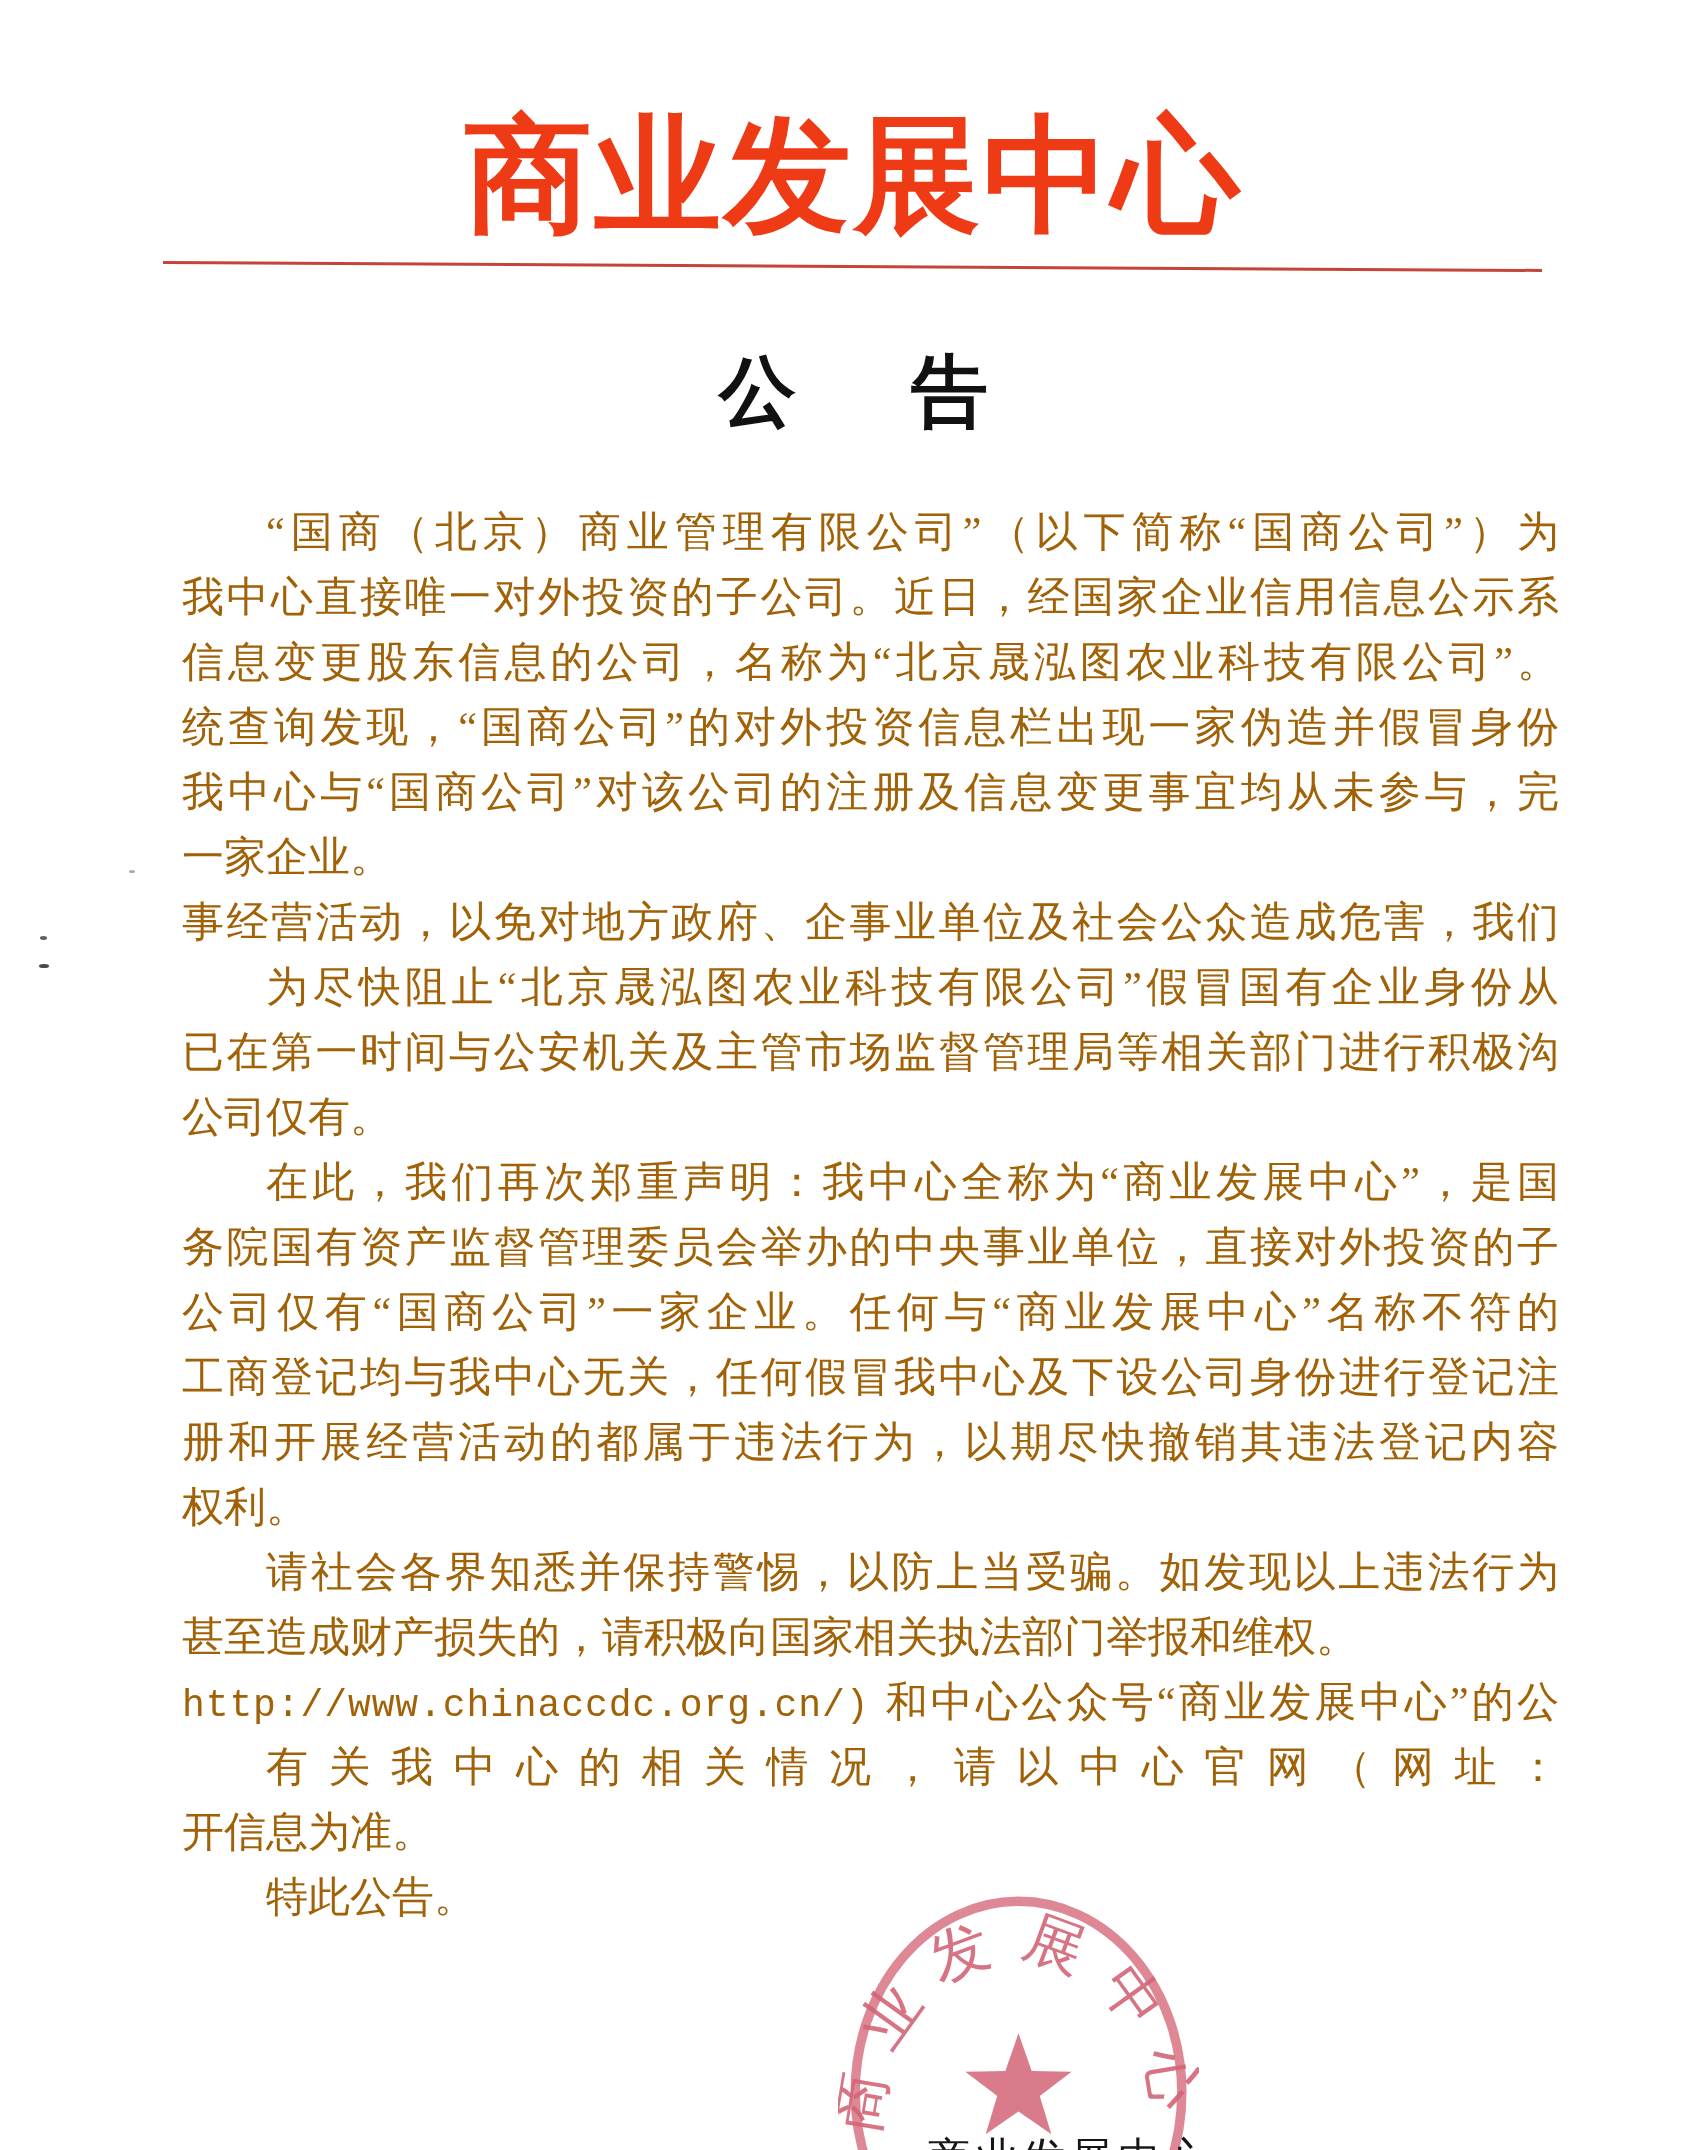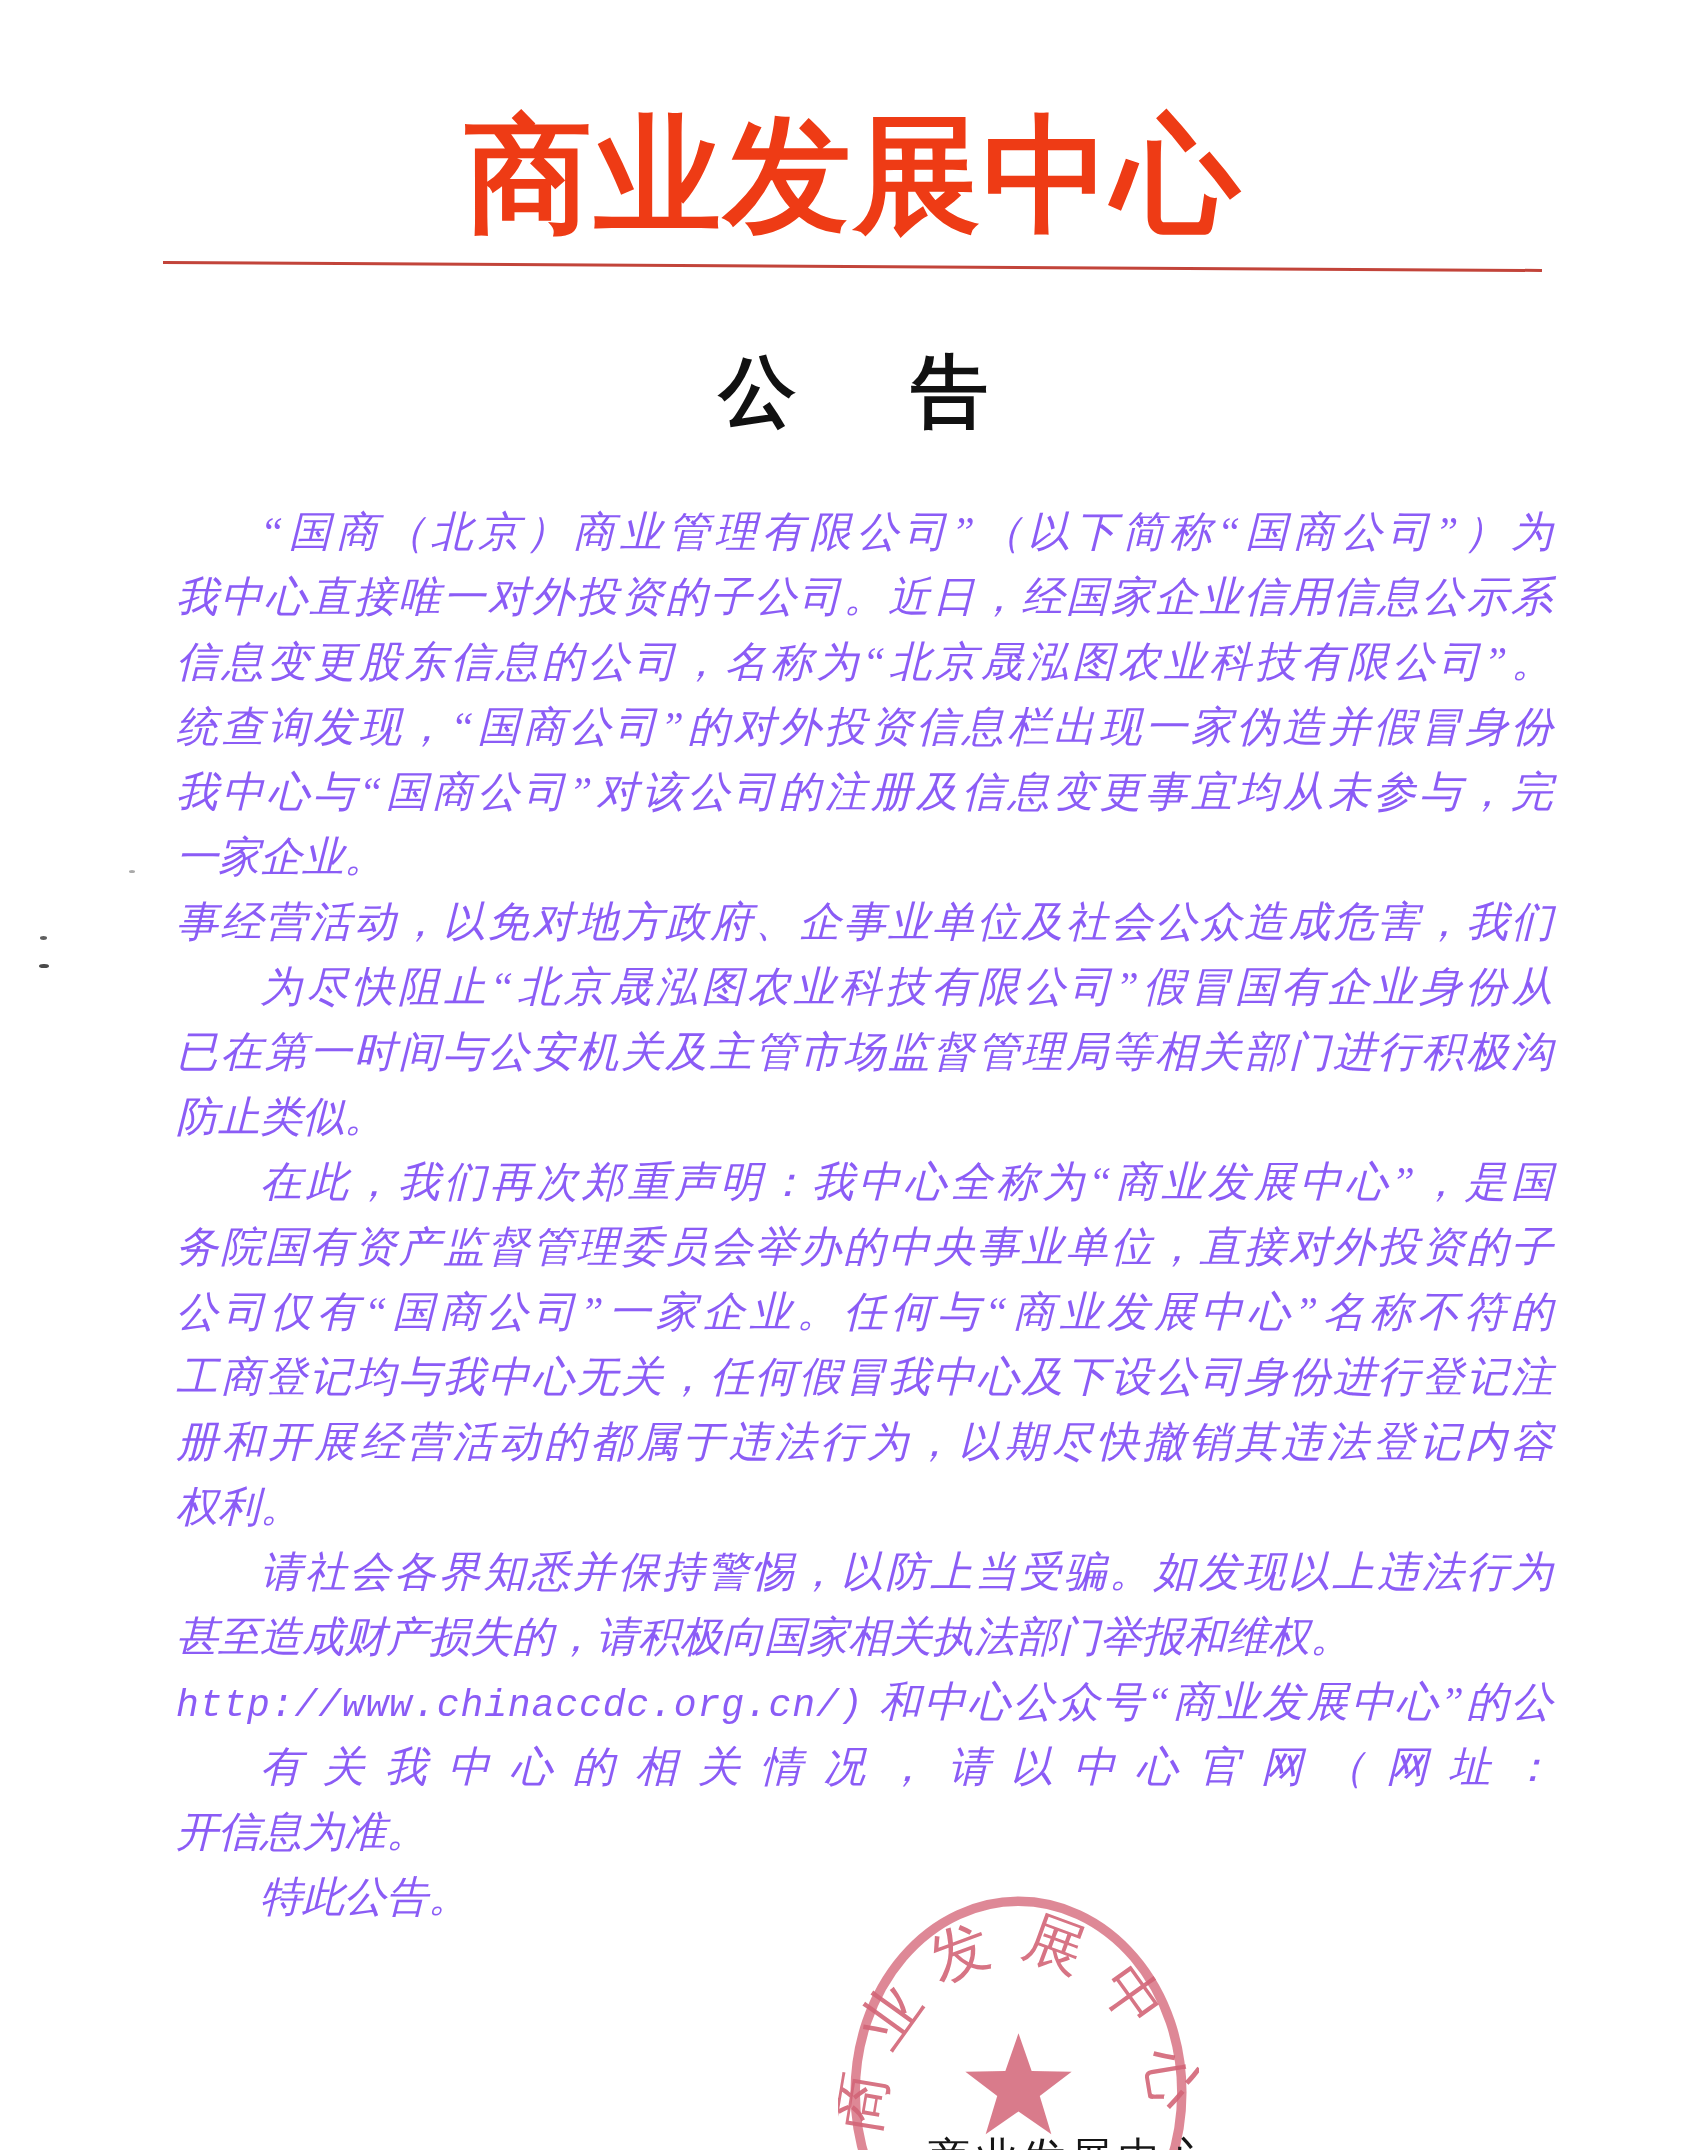--- a/index.html
+++ b/index.html
@@ -45,25 +45,24 @@
     justify-content: center;
     gap: 115px;
     font-size: 77px;
     font-weight: bold;
     color: #111111;
   }
   
   .body-text {
     position: absolute;
     top: 500px;
-    left: 176px;
+    left: 182px;
     width: 1377px;
     font-size: 42px;
-    color: #8b5cf6;
-    font-style: italic;
+    color: #a16207;
   }
   .line {
     height: 65px;
     line-height: 65px;
     text-align: justify;
     text-align-last: justify;
   }
   .line.end { text-align-last: left; }
   .line.first { text-indent: 84px; }
   .url {
@@ -123,21 +122,21 @@
     <div class="line first">“国商（北京）商业管理有限公司”（以下简称“国商公司”）为</div>
     <div class="line">我中心直接唯一对外投资的子公司。近日，经国家企业信用信息公示系</div>
     <div class="line">信息变更股东信息的公司，名称为“北京晟泓图农业科技有限公司”。</div>
     <div class="line">统查询发现，“国商公司”的对外投资信息栏出现一家伪造并假冒身份</div>
     <div class="line">我中心与“国商公司”对该公司的注册及信息变更事宜均从未参与，完</div>
     <div class="line end">一家企业。</div>
 
     <div class="line">事经营活动，以免对地方政府、企事业单位及社会公众造成危害，我们</div>
     <div class="line first">为尽快阻止“北京晟泓图农业科技有限公司”假冒国有企业身份从</div>
     <div class="line">已在第一时间与公安机关及主管市场监督管理局等相关部门进行积极沟</div>
-    <div class="line end">防止类似。</div>
+    <div class="line end">公司仅有。</div>
 
     <div class="line first">在此，我们再次郑重声明：我中心全称为“商业发展中心”，是国</div>
     <div class="line">务院国有资产监督管理委员会举办的中央事业单位，直接对外投资的子</div>
     <div class="line">公司仅有“国商公司”一家企业。任何与“商业发展中心”名称不符的</div>
     <div class="line">工商登记均与我中心无关，任何假冒我中心及下设公司身份进行登记注</div>
     <div class="line">册和开展经营活动的都属于违法行为，以期尽快撤销其违法登记内容</div>
     <div class="line end">权利。</div>
 
     <div class="line first">请社会各界知悉并保持警惕，以防上当受骗。如发现以上违法行为</div>
     <div class="line end">甚至造成财产损失的，请积极向国家相关执法部门举报和维权。</div>

